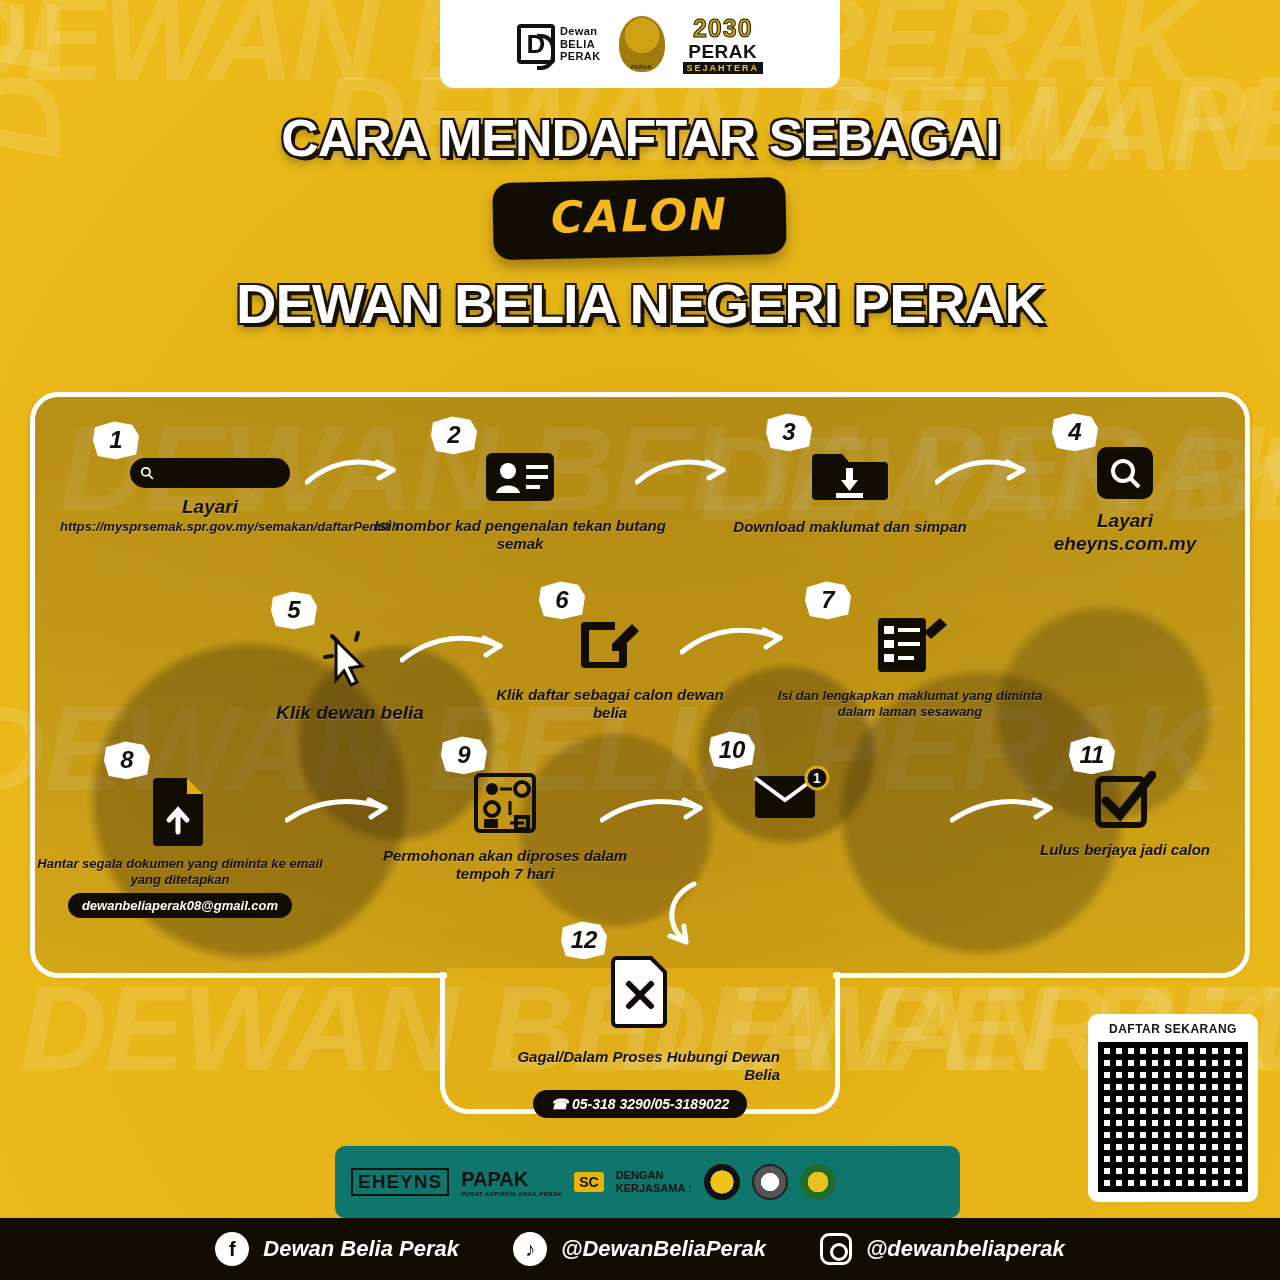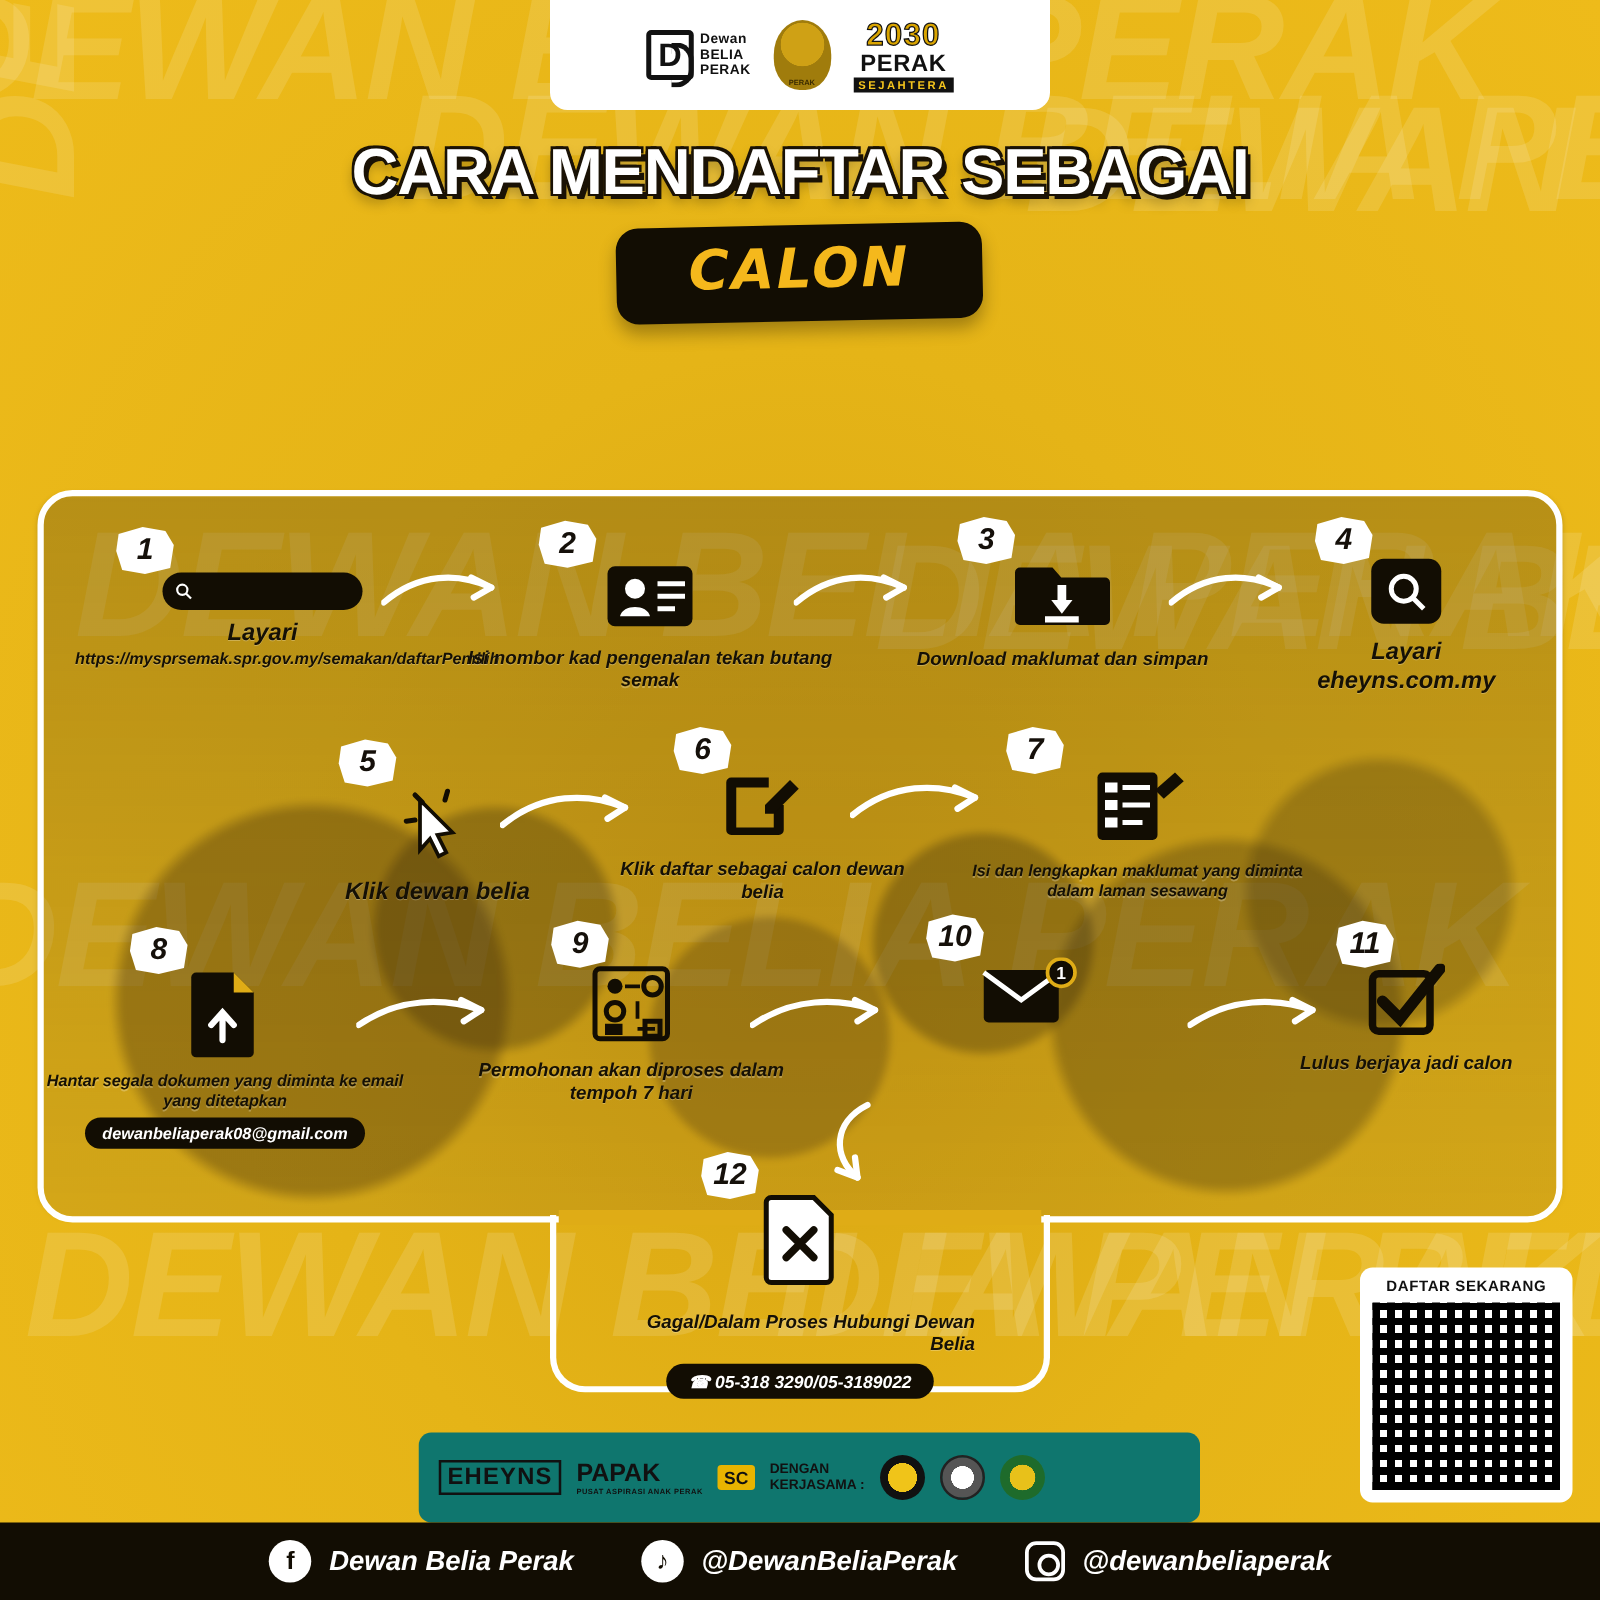--- a/index.html
+++ b/index.html
@@ -231,20 +231,21 @@
   <div class="logo-2030">
     <div class="y">2030</div>
     <div class="p">PERAK</div>
     <div class="s">SEJAHTERA</div>
   </div>
 </div>
 
 <div class="headline">
   <div class="h-line">CARA MENDAFTAR SEBAGAI</div>
   <div class="calon-box">CALON</div>
+  <div class="h-line h-line2">DEWAN BELIA NEGERI PERAK</div>
 </div>
 
 <div class="card"></div>
 <div class="card-notch"></div>
 <div class="notch-mask"></div>
 
 <svg class="arrow" style="left:305px;top:452px;" width="95" height="40">
     <path d="M2 30 C30 6, 62 6, 88 18" stroke="#fff" stroke-width="5" fill="none" stroke-linecap="round"></path>
     <path d="M88 18 L72 10 M88 18 L74 26" stroke="#fff" stroke-width="5" fill="none" stroke-linecap="round"></path>
   </svg>
@@ -399,21 +400,21 @@
       <circle cx="26" cy="38" r="7" fill="none" stroke="#120d03" stroke-width="4"></circle>
         <path d="M44 30v14" stroke="#120d03" stroke-width="3"></path>
       <rect x="18" y="48" width="14" height="9" fill="#120d03"></rect>
         <path d="M44 52h14" stroke="#120d03" stroke-width="3"></path>
       <rect x="50" y="46" width="12" height="12" fill="none" stroke="#120d03" stroke-width="4"></rect>
     </svg>
     <div class="cap" style="margin-top:8px;">Permohonan akan diproses dalam tempoh 7 hari</div>
   </div>
 </div>
 
-<div class="step" style="left:680px; top:730px; width:290px;">
+<div class="step" style="left:648px; top:730px; width:290px;">
   <div class="num" style="left:60px; top:0px;">10</div>
   <div style="padding-top:36px;">
     <svg width="84" height="60" viewBox="0 0 84 60">
       <rect x="4" y="10" width="60" height="42" rx="4" fill="#120d03"></rect>
       <path d="M4 12l30 22 30-22" stroke="#fff" stroke-width="4" fill="none"></path>
       <circle cx="66" cy="12" r="11" fill="#120d03" stroke="#dfac16" stroke-width="3"></circle>
       <text x="66" y="17" font-size="14" font-weight="700" fill="#fff" text-anchor="middle" font-family="Liberation Sans">1</text>
     </svg>
   </div>
 </div>

